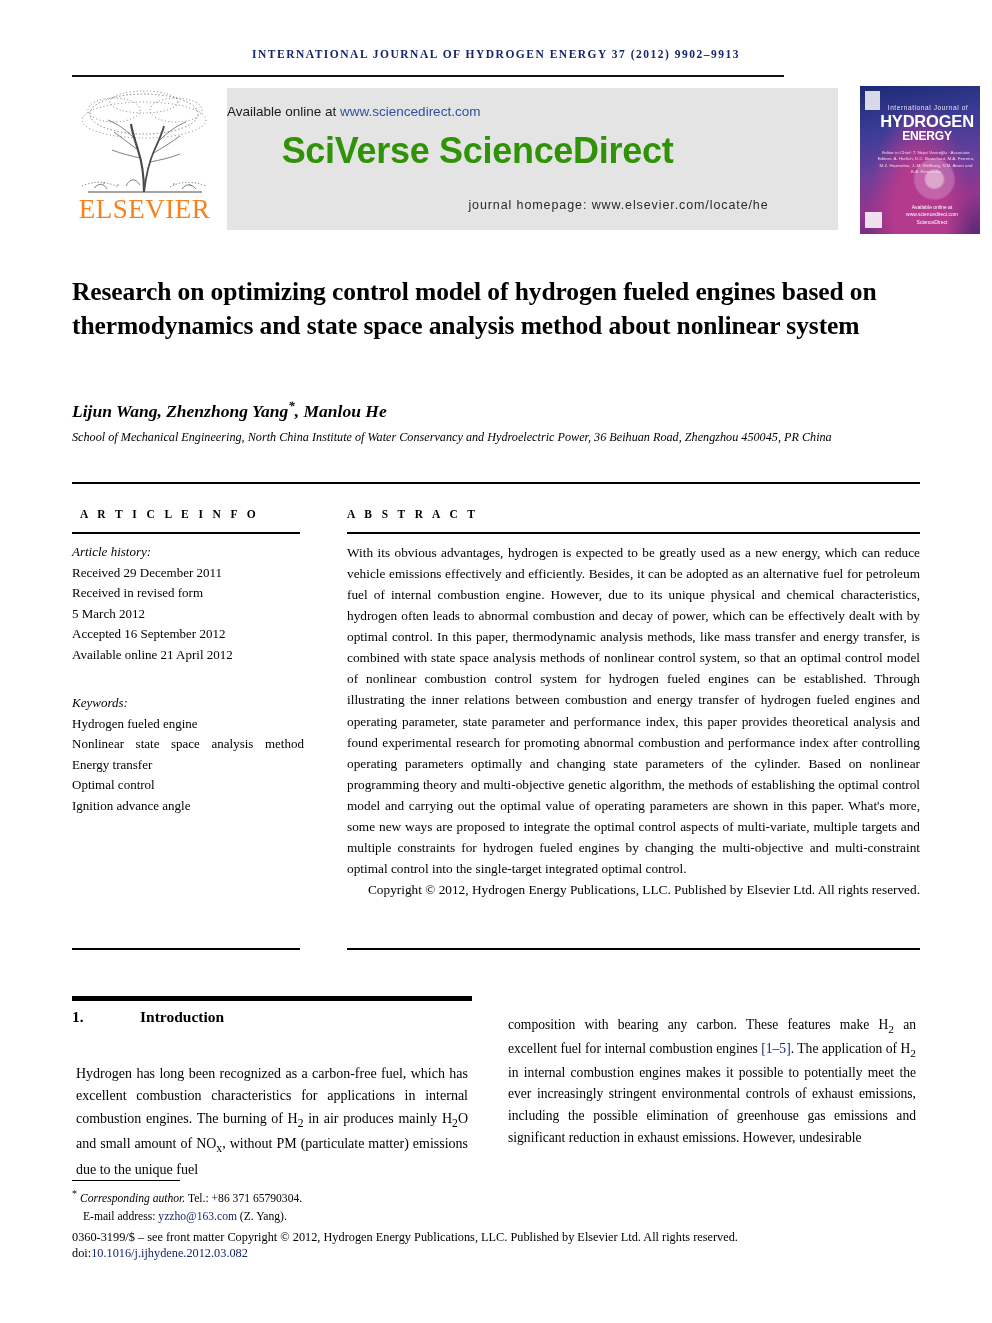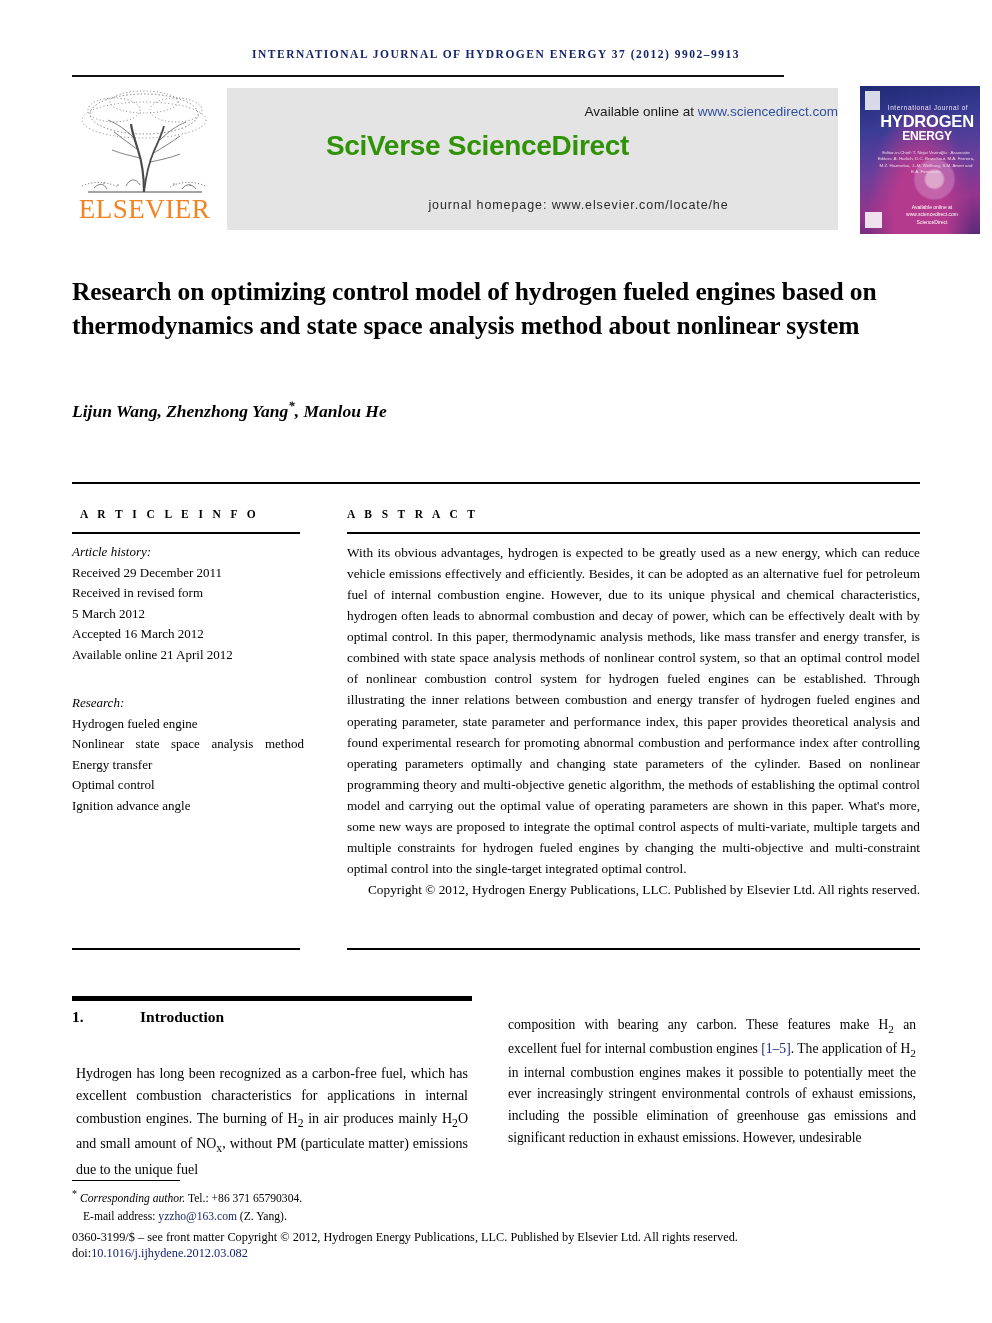--- a/index.html
+++ b/index.html
@@ -77,46 +77,47 @@
     position: absolute;
     left: 155px; top: 2px;
     width: 611px;
     height: 142px;
     background: #e4e4e4;
   }
   .sd-avail {
     position: absolute;
     left: 0; top: 16px;
     width: 611px;
-    text-align: right;
+    text-align: left;
     font-family: "Liberation Sans", sans-serif;
     font-size: 13.5px;
     color: #1a1a1a;
   }
   .sd-avail .url { color: #2f4fa0; }
   .sd-logo {
     position: absolute;
     left: 0; top: 42px;
     width: 501px;
     text-align: center;
     font-family: "Liberation Sans", sans-serif;
-    font-size: 28px;
+    font-size: 36px;
     font-weight: bold;
     color: #2f9207;
     letter-spacing: -0.3px;
   }
   .sd-homepage {
     position: absolute;
     left: 0; top: 110px;
     width: 703px;
     text-align: center;
     font-family: "Liberation Sans", sans-serif;
     font-size: 12.5px;
     letter-spacing: 0.9px;
     color: #2a2a2a;
+    padding-left: 40px;
   }
 
   
   .cover {
     position: absolute;
     left: 788px; top: 0px;
     width: 120px;
     height: 148px;
     background: #8b5cf6;
     overflow: hidden;
@@ -454,37 +455,38 @@
       <div class="cover-ihe"></div>
       <div class="cover-sd">Available online at www.sciencedirect.com  ScienceDirect</div>
     </div>
   </div>
 
   <h1 class="title">Research on optimizing control model of hydrogen fueled engines based on thermodynamics and state space analysis method about nonlinear system</h1>
 
   <div class="authors">
     <span>Lijun Wang, Zhenzhong Yang</span><span class="star">*</span><span>, Manlou He</span>
   </div>
+  <div class="affil">School of Mechanical Engineering, North China Institute of Water Conservancy and Hydroelectric Power, 36 Beihuan Road, Zhengzhou 450045, PR China</div>
 
   <div class="rule-full"></div>
   <div class="sec-label" id="label-info">A R T I C L E   I N F O</div>
   <div class="sec-label" id="label-abs">A B S T R A C T</div>
   <div class="rule-info"></div>
   <div class="rule-abs"></div>
 
   <div class="info-col">
     <div class="hist-title">Article history:</div>
     <div class="info-hist">Received 29 December 2011</div>
     <div class="info-hist">Received in revised form</div>
     <div class="info-hist">5 March 2012</div>
-    <div class="info-hist">Accepted 16 March 2012</div>
+    <div class="info-hist">Accepted 16 September 2012</div>
     <div class="info-hist">Available online 21 April 2012</div>
 
     <div class="info-kw-wrap">
-      <div class="kw-title">Research:</div>
+      <div class="kw-title">Keywords:</div>
       <ul class="kw-list">
         <li>Hydrogen fueled engine</li>
         <li class="just">Nonlinear state space analysis method</li>
         <li>Energy transfer</li>
         <li>Optimal control</li>
         <li>Ignition advance angle</li>
       </ul>
     </div>
   </div>
 

